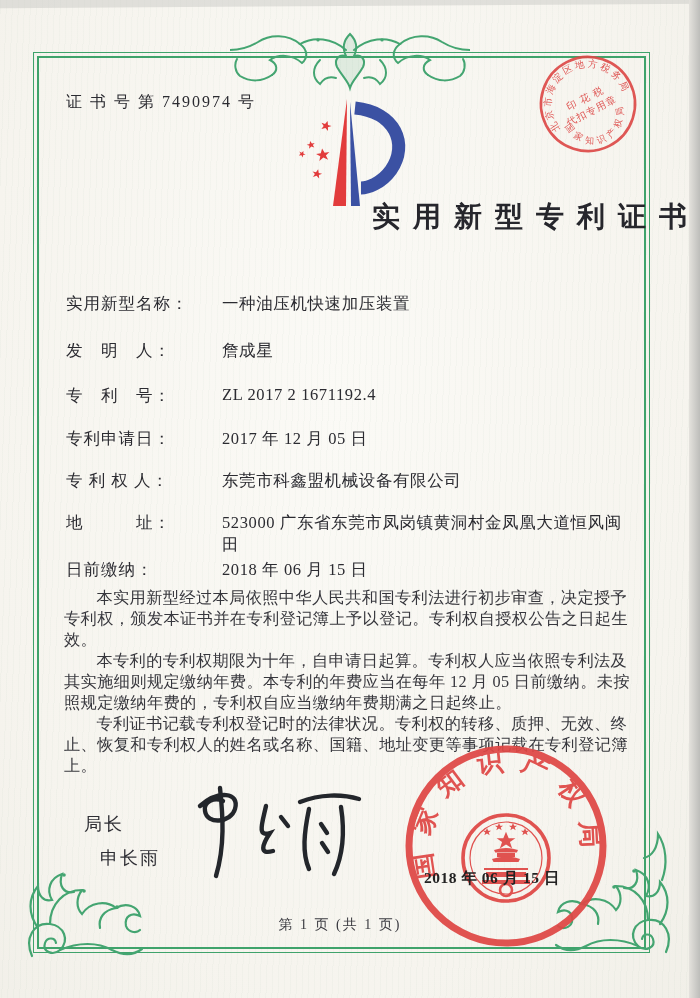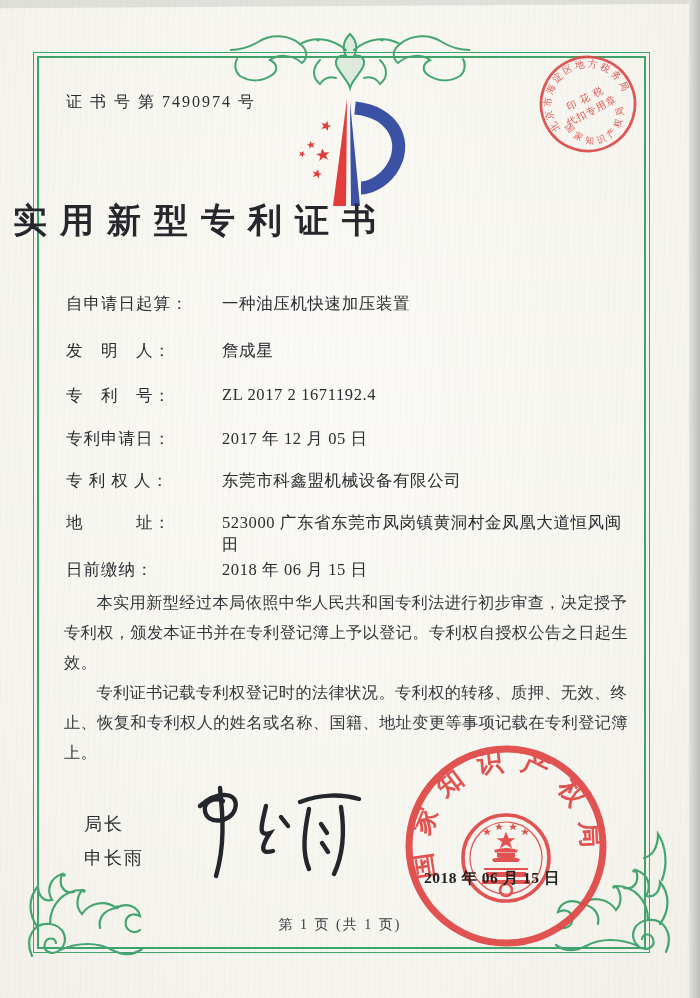--- a/index.html
+++ b/index.html
@@ -32,40 +32,40 @@
   }
   .frame-inner{
     position:absolute;inset:3px;
     border:2.4px solid #3fa36b;
   }
   
   .cert-no{left:66px;top:92px;font-size:16px;letter-spacing:2px;color:#2b2b31;}
   .logo-svg{left:283px;top:96px;}
   .tax-seal-svg{left:528px;top:44px;z-index:6;opacity:.92;}
   .page-title{
-    left:0;top:198px;width:700px;text-align:left;
-    font-size:34px;font-weight:600;letter-spacing:13px;color:#26262c;
+    left:0;top:198px;width:700px;text-align:right;
+    font-size:28px;font-weight:600;letter-spacing:13px;color:#26262c;
     text-indent:13px;
   }
   
   .field-row{position:absolute;left:66px;width:575px;font-size:16.5px;color:#2b2b31;}
   .flabel{display:inline-block;width:156px;letter-spacing:1px;vertical-align:top;}
   .fvalue{display:inline-block;letter-spacing:0.6px;vertical-align:top;max-width:415px;}
   .fvalue .line2{display:block;}
   .pair2{position:absolute;left:324px;top:0;}
   .pair2 .flabel{width:auto;margin-right:4px;}
   
   .body-text{
     left:64px;top:588px;width:578px;
-    font-size:16.2px;line-height:30px;color:#37373d;letter-spacing:0.4px;
+    font-size:16.2px;line-height:21px;color:#37373d;letter-spacing:0.4px;
   }
   .body-text p{margin:0;text-indent:2em;}
   
   .officer-title{left:84px;top:812px;font-size:18px;letter-spacing:2px;}
-  .officer-name{left:84px;top:846px;font-size:18px;letter-spacing:2px;}
+  .officer-name{left:100px;top:846px;font-size:18px;letter-spacing:2px;}
   .signature-svg{left:162px;top:776px;}
   
   .main-seal-svg{left:398px;top:738px;z-index:5;opacity:.93;}
   .seal-date{
     left:402px;top:868px;width:180px;text-align:center;z-index:7;
     font-size:15.5px;font-weight:600;color:#222;letter-spacing:0.5px;
   }
   .footer{
     left:0;top:916px;width:680px;text-align:center;
     font-size:14px;letter-spacing:2px;color:#3a3a40;
@@ -157,21 +157,21 @@
       <textPath href="#taxBotArc" startOffset="4">国家知识产权局</textPath>
     </text>
     <text x="0" y="-3" text-anchor="middle" font-size="10" letter-spacing="1">印 花 税</text>
     <text x="0" y="11" text-anchor="middle" font-size="10" letter-spacing="1">代扣专用章</text>
   </g>
 </svg>
 
 <div class="abs page-title">实用新型专利证书</div>
 
 <div class="field-row" style="top:293px">
-  <span class="flabel">自申请日起算：</span><span class="fvalue">一种油压机快速加压装置</span>
+  <span class="flabel">实用新型名称：</span><span class="fvalue">一种油压机快速加压装置</span>
 </div>
 <div class="field-row" style="top:340px">
   <span class="flabel">发　明　人：</span><span class="fvalue">詹成星</span>
 </div>
 <div class="field-row" style="top:385px">
   <span class="flabel">专　利　号：</span><span class="fvalue">ZL 2017 2 1671192.4</span>
 </div>
 <div class="field-row" style="top:428px">
   <span class="flabel">专利申请日：</span><span class="fvalue">2017 年 12 月 05 日</span>
 </div>
@@ -180,20 +180,21 @@
 </div>
 <div class="field-row" style="top:512px">
   <span class="flabel">地　　　址：</span><span class="fvalue"><span>523000 广东省东莞市凤岗镇黄洞村金凤凰大道恒风闽田</span></span>
 </div>
 <div class="field-row" style="top:559px">
   <span class="flabel">日前缴纳：</span><span class="fvalue">2018 年 06 月 15 日</span>
 </div>
 
 <div class="abs body-text">
   <p>本实用新型经过本局依照中华人民共和国专利法进行初步审查，决定授予专利权，颁发本证书并在专利登记簿上予以登记。专利权自授权公告之日起生效。</p>
+  <p>本专利的专利权期限为十年，自申请日起算。专利权人应当依照专利法及其实施细则规定缴纳年费。本专利的年费应当在每年 12 月 05 日前缴纳。未按照规定缴纳年费的，专利权自应当缴纳年费期满之日起终止。</p>
   <p>专利证书记载专利权登记时的法律状况。专利权的转移、质押、无效、终止、恢复和专利权人的姓名或名称、国籍、地址变更等事项记载在专利登记簿上。</p>
 </div>
 
 <div class="abs officer-title">局长</div>
 <div class="abs officer-name">申长雨</div>
 
 <svg class="abs signature-svg" width="215" height="112" viewBox="0 0 215 112">
   <g fill="none" stroke="#23262b" stroke-width="4.4" stroke-linecap="round">
     <path d="M38,30 C56,14 78,16 73,33 C69,47 45,49 43,35 C41,25 53,21 61,25"></path>
     <path d="M58,12 C61,40 63,70 54,100"></path>

